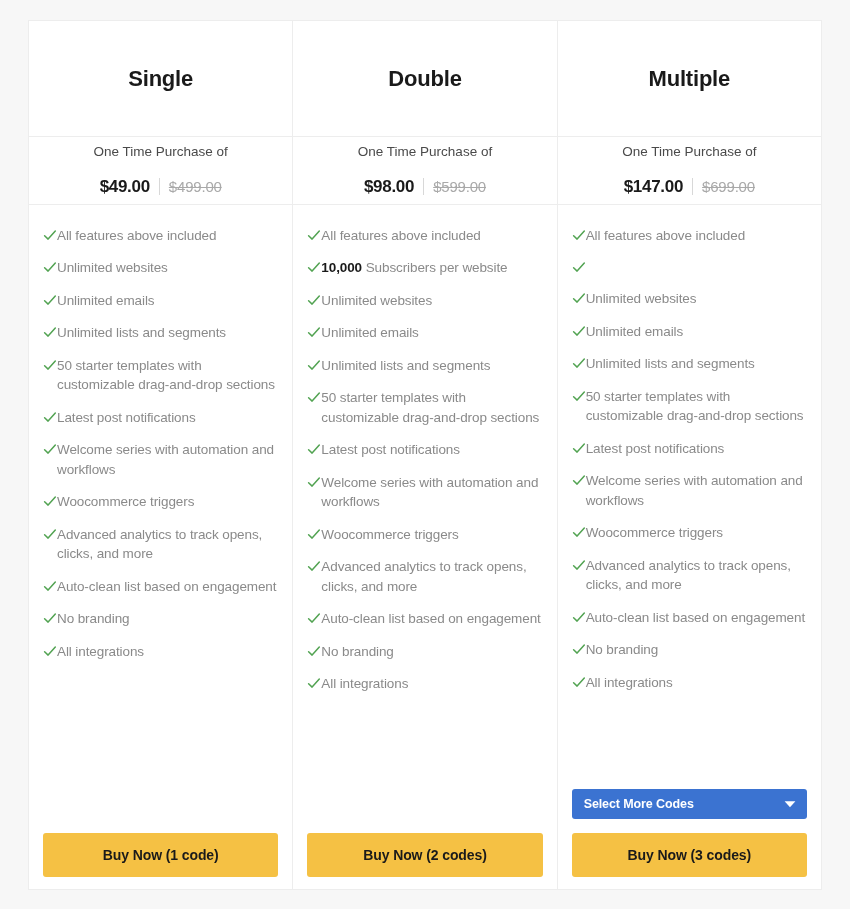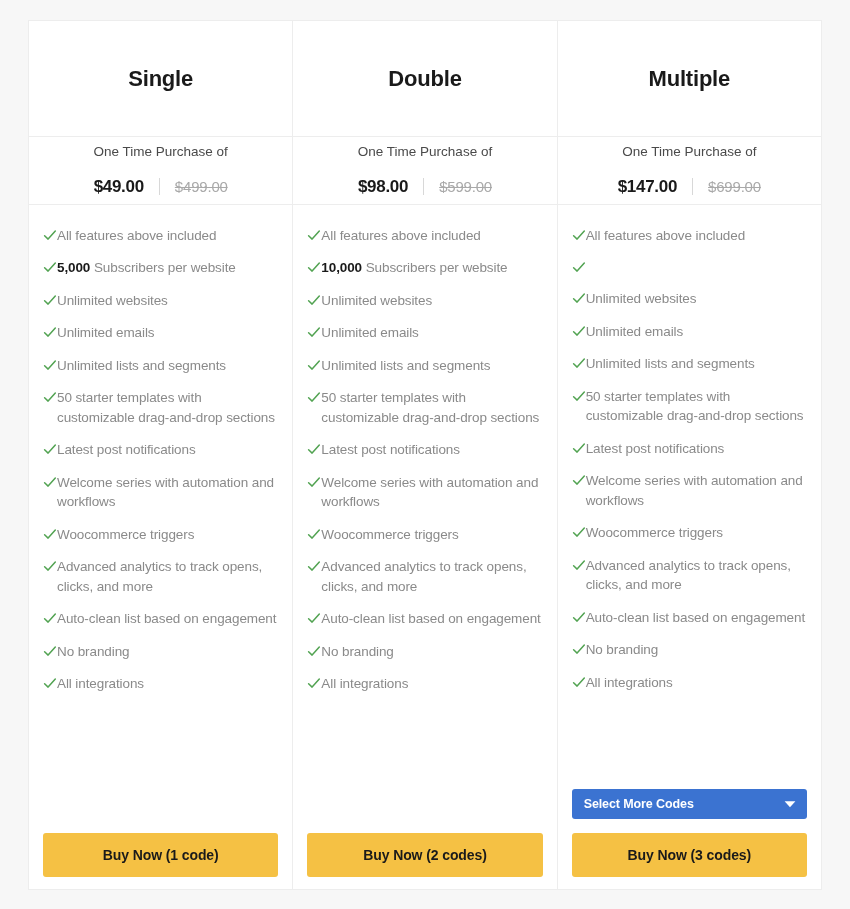--- a/index.html
+++ b/index.html
@@ -57,21 +57,21 @@
   }
   .price-caption {
     font-size: 13.5px;
     color: #4a4a4a;
     line-height: 19px;
     margin-bottom: 15px;
   }
   .price-row {
     display: flex;
     align-items: center;
-    gap: 15px;
+    gap: 9px;
     line-height: 22px;
   }
   .price-now {
     font-size: 17px;
     font-weight: bold;
     color: #1a1a1a;
     letter-spacing: -0.3px;
   }
   .price-sep {
     width: 1px;
@@ -185,28 +185,20 @@
             </svg>
           </span>
           <span class="feature-text">All features above included</span>
         </li>
         <li class="feature-item">
           <span>
             <svg class="check-icon" viewBox="0 0 14 14" fill="none" aria-hidden="true">
               <path d="M1.6 7.3 L5.1 10.6 L12.3 2.6" stroke="#52a352" stroke-width="1.5" stroke-linecap="round" stroke-linejoin="round"></path>
             </svg>
           </span>
-          <span class="feature-text"><b>5,000</b> <span>Subscribers per website</span></span>
-        </li>
-        <li class="feature-item">
-          <span>
-            <svg class="check-icon" viewBox="0 0 14 14" fill="none" aria-hidden="true">
-              <path d="M1.6 7.3 L5.1 10.6 L12.3 2.6" stroke="#52a352" stroke-width="1.5" stroke-linecap="round" stroke-linejoin="round"></path>
-            </svg>
-          </span>
           <span class="feature-text">Unlimited websites</span>
         </li>
         <li class="feature-item">
           <span>
             <svg class="check-icon" viewBox="0 0 14 14" fill="none" aria-hidden="true">
               <path d="M1.6 7.3 L5.1 10.6 L12.3 2.6" stroke="#52a352" stroke-width="1.5" stroke-linecap="round" stroke-linejoin="round"></path>
             </svg>
           </span>
           <span class="feature-text">Unlimited emails</span>
         </li>

